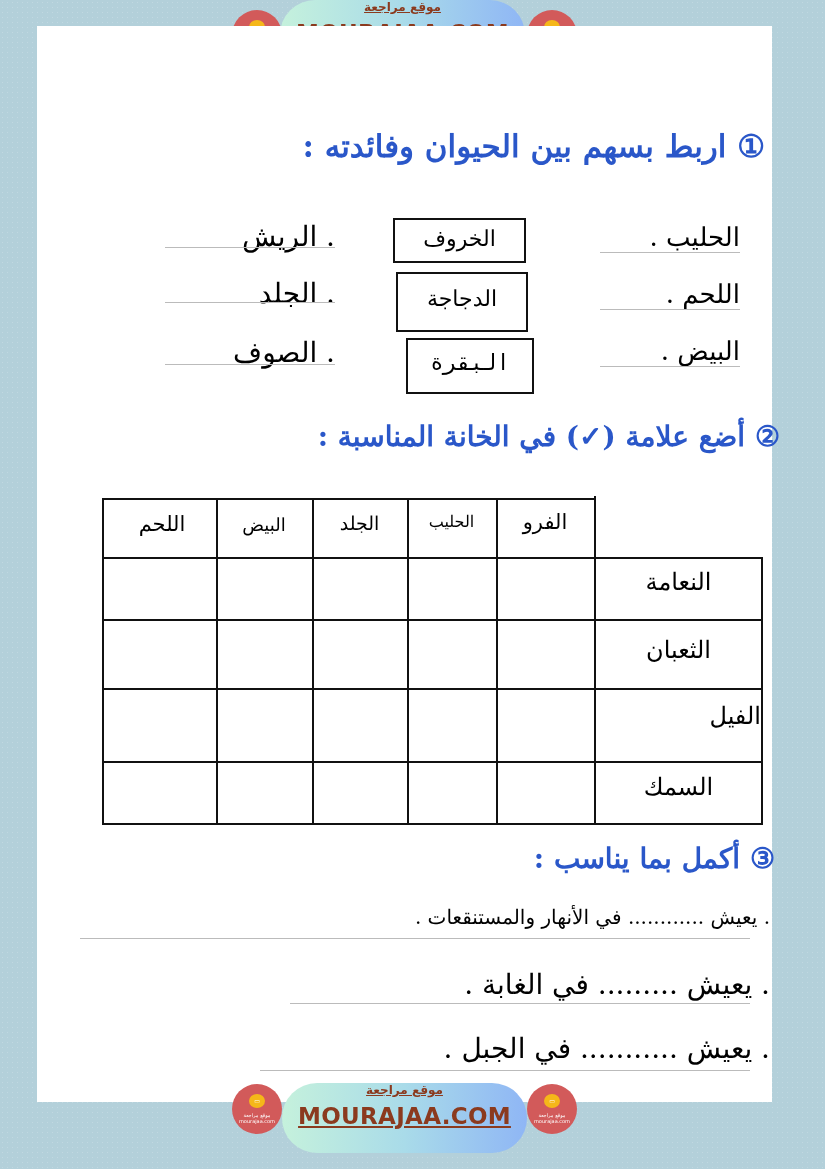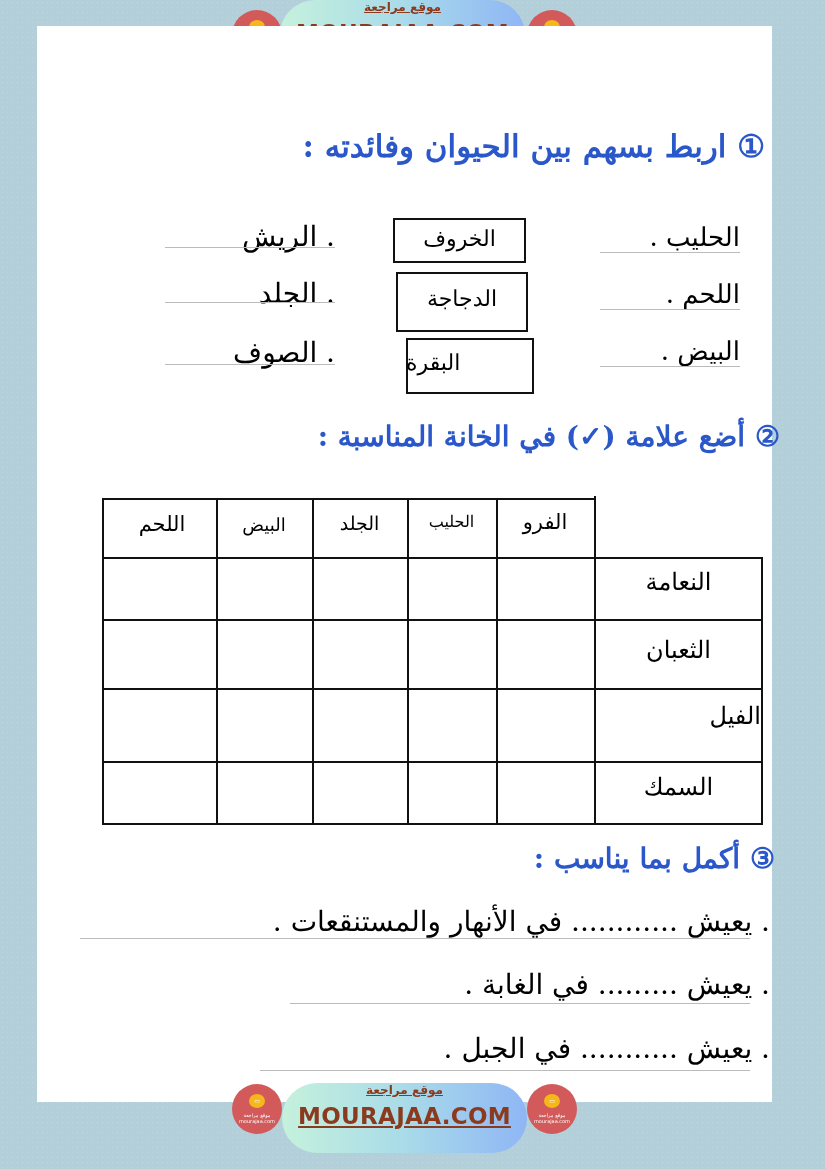--- a/index.html
+++ b/index.html
@@ -71,21 +71,21 @@
 <div class="hand" style="right:85px;top:336px;font-size:26px;">البيض .</div>
 <div class="dash" style="left:600px;top:252px;width:140px;"></div>
 <div class="dash" style="left:600px;top:309px;width:140px;"></div>
 <div class="dash" style="left:600px;top:366px;width:140px;"></div>
 
 <div class="box" style="left:393px;top:218px;width:133px;height:45px;"></div>
 <div class="hand" style="left:393px;width:133px;text-align:center;top:226px;font-size:22px;">الخروف</div>
 <div class="box" style="left:396px;top:272px;width:132px;height:60px;"></div>
 <div class="hand" style="left:396px;width:132px;text-align:center;top:286px;font-size:22px;">الدجاجة</div>
 <div class="box" style="left:406px;top:338px;width:128px;height:56px;"></div>
-<div class="hand" style="left:406px;width:128px;text-align:left;top:350px;font-size:22px;">البقرة</div>
+<div class="hand" style="left:406px;width:128px;text-align:center;top:350px;font-size:22px;font-family:Liberation Mono, monospace;">البقرة</div>
 
 <div class="hand" style="right:490px;top:220px;font-size:28px;">. الريش</div>
 <div class="hand" style="right:490px;top:277px;font-size:28px;">. الجلد</div>
 <div class="hand" style="right:490px;top:336px;font-size:28px;">. الصوف</div>
 <div class="dash" style="left:165px;top:247px;width:170px;"></div>
 <div class="dash" style="left:165px;top:302px;width:170px;"></div>
 <div class="dash" style="left:165px;top:364px;width:170px;"></div>
 
 <div class="hand blue" style="right:45px;top:420px;font-size:28px;">② أضع علامة (✓) في الخانة المناسبة :</div>
 
@@ -121,21 +121,21 @@
 <div>
   <div style="position:absolute;left:104px;top:559px;width:112px;height:60px;"></div>
   <div style="position:absolute;left:218px;top:559px;width:94px;height:60px;"></div>
   <div style="position:absolute;left:314px;top:559px;width:93px;height:60px;"></div>
   <div style="position:absolute;left:409px;top:559px;width:87px;height:60px;"></div>
   <div style="position:absolute;left:498px;top:559px;width:96px;height:60px;"></div>
 </div>
 
 <div class="hand blue" style="right:50px;top:842px;font-size:28px;">③ أكمل بما يناسب :</div>
 
-<div class="hand" style="right:55px;top:905px;font-size:28px;">. يعيش ............ في الأنهار والمستنقعات .</div>
+<div class="hand" style="right:55px;top:905px;font-size:20px;">. يعيش ............ في الأنهار والمستنقعات .</div>
 <div class="dash" style="left:80px;top:938px;width:670px;"></div>
 <div class="hand" style="right:55px;top:968px;font-size:28px;">. يعيش ......... في الغابة .</div>
 <div class="dash" style="left:290px;top:1003px;width:460px;"></div>
 <div class="hand" style="right:55px;top:1032px;font-size:28px;">. يعيش ........... في الجبل .</div>
 <div class="dash" style="left:260px;top:1070px;width:490px;"></div>
 
 <div class="badge" style="left:232px;top:1084px;">
   <span class="book">▭</span>
   <span class="cap">موقع مراجعة mourajaa.com</span>
 </div>

